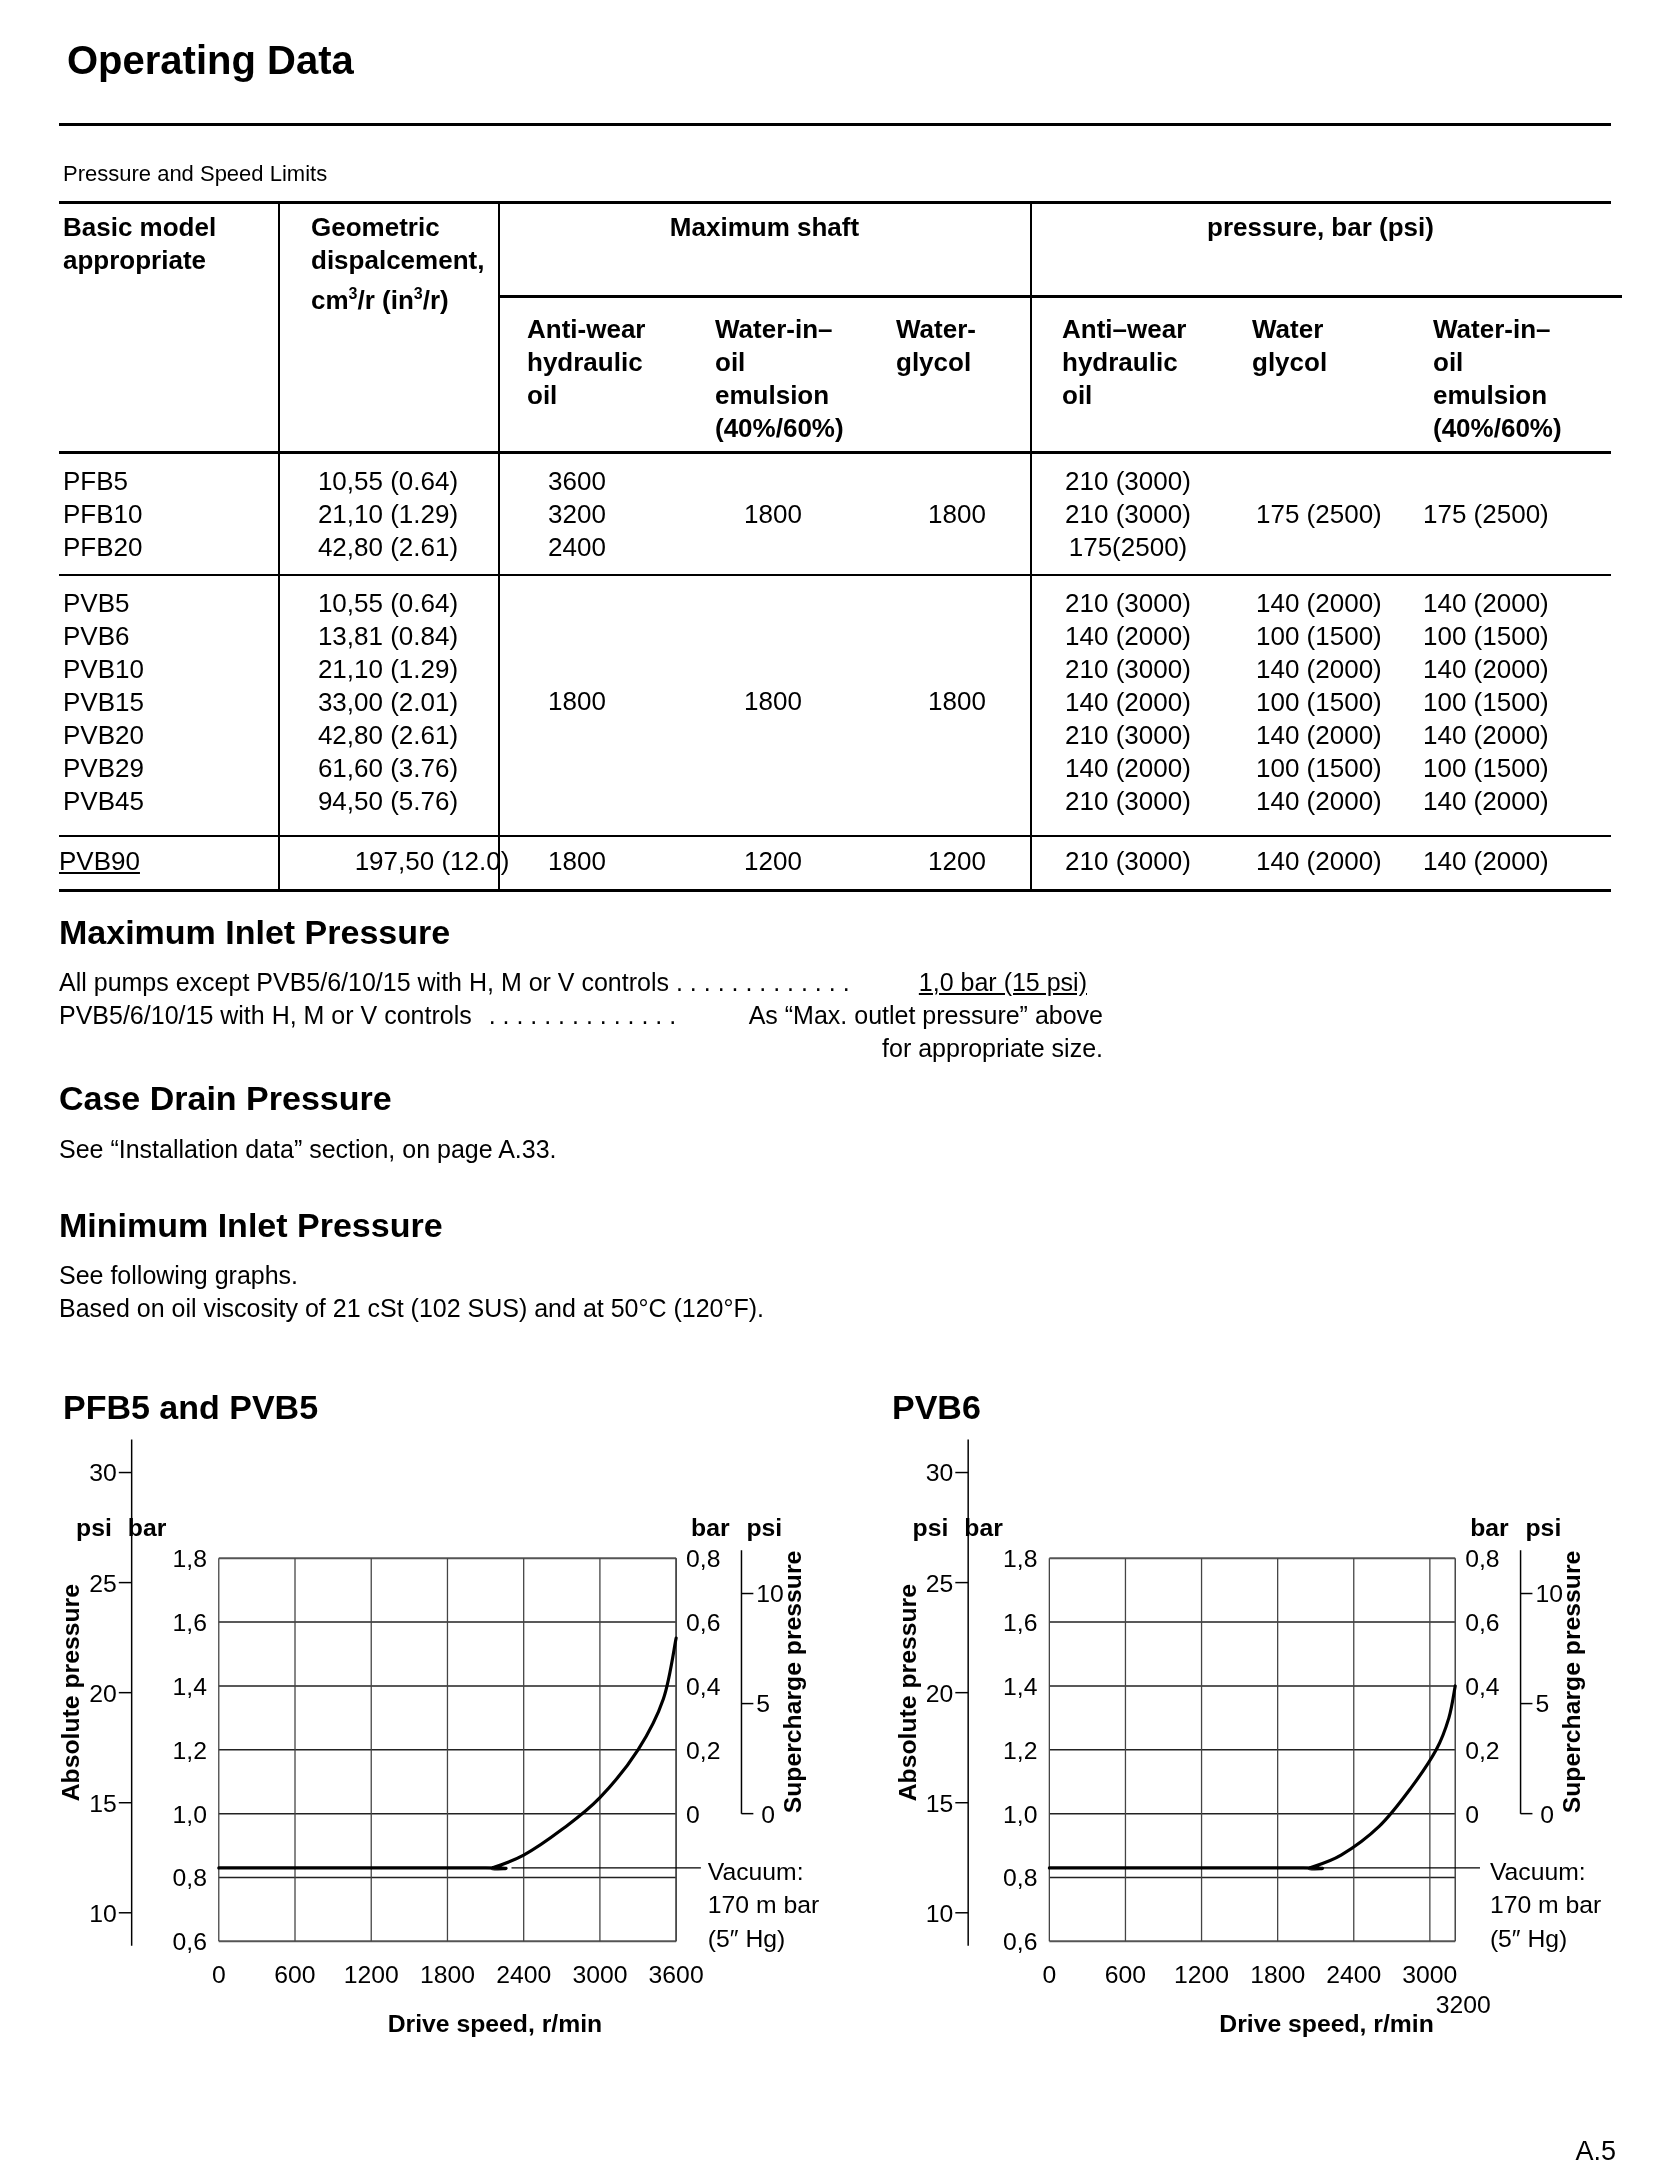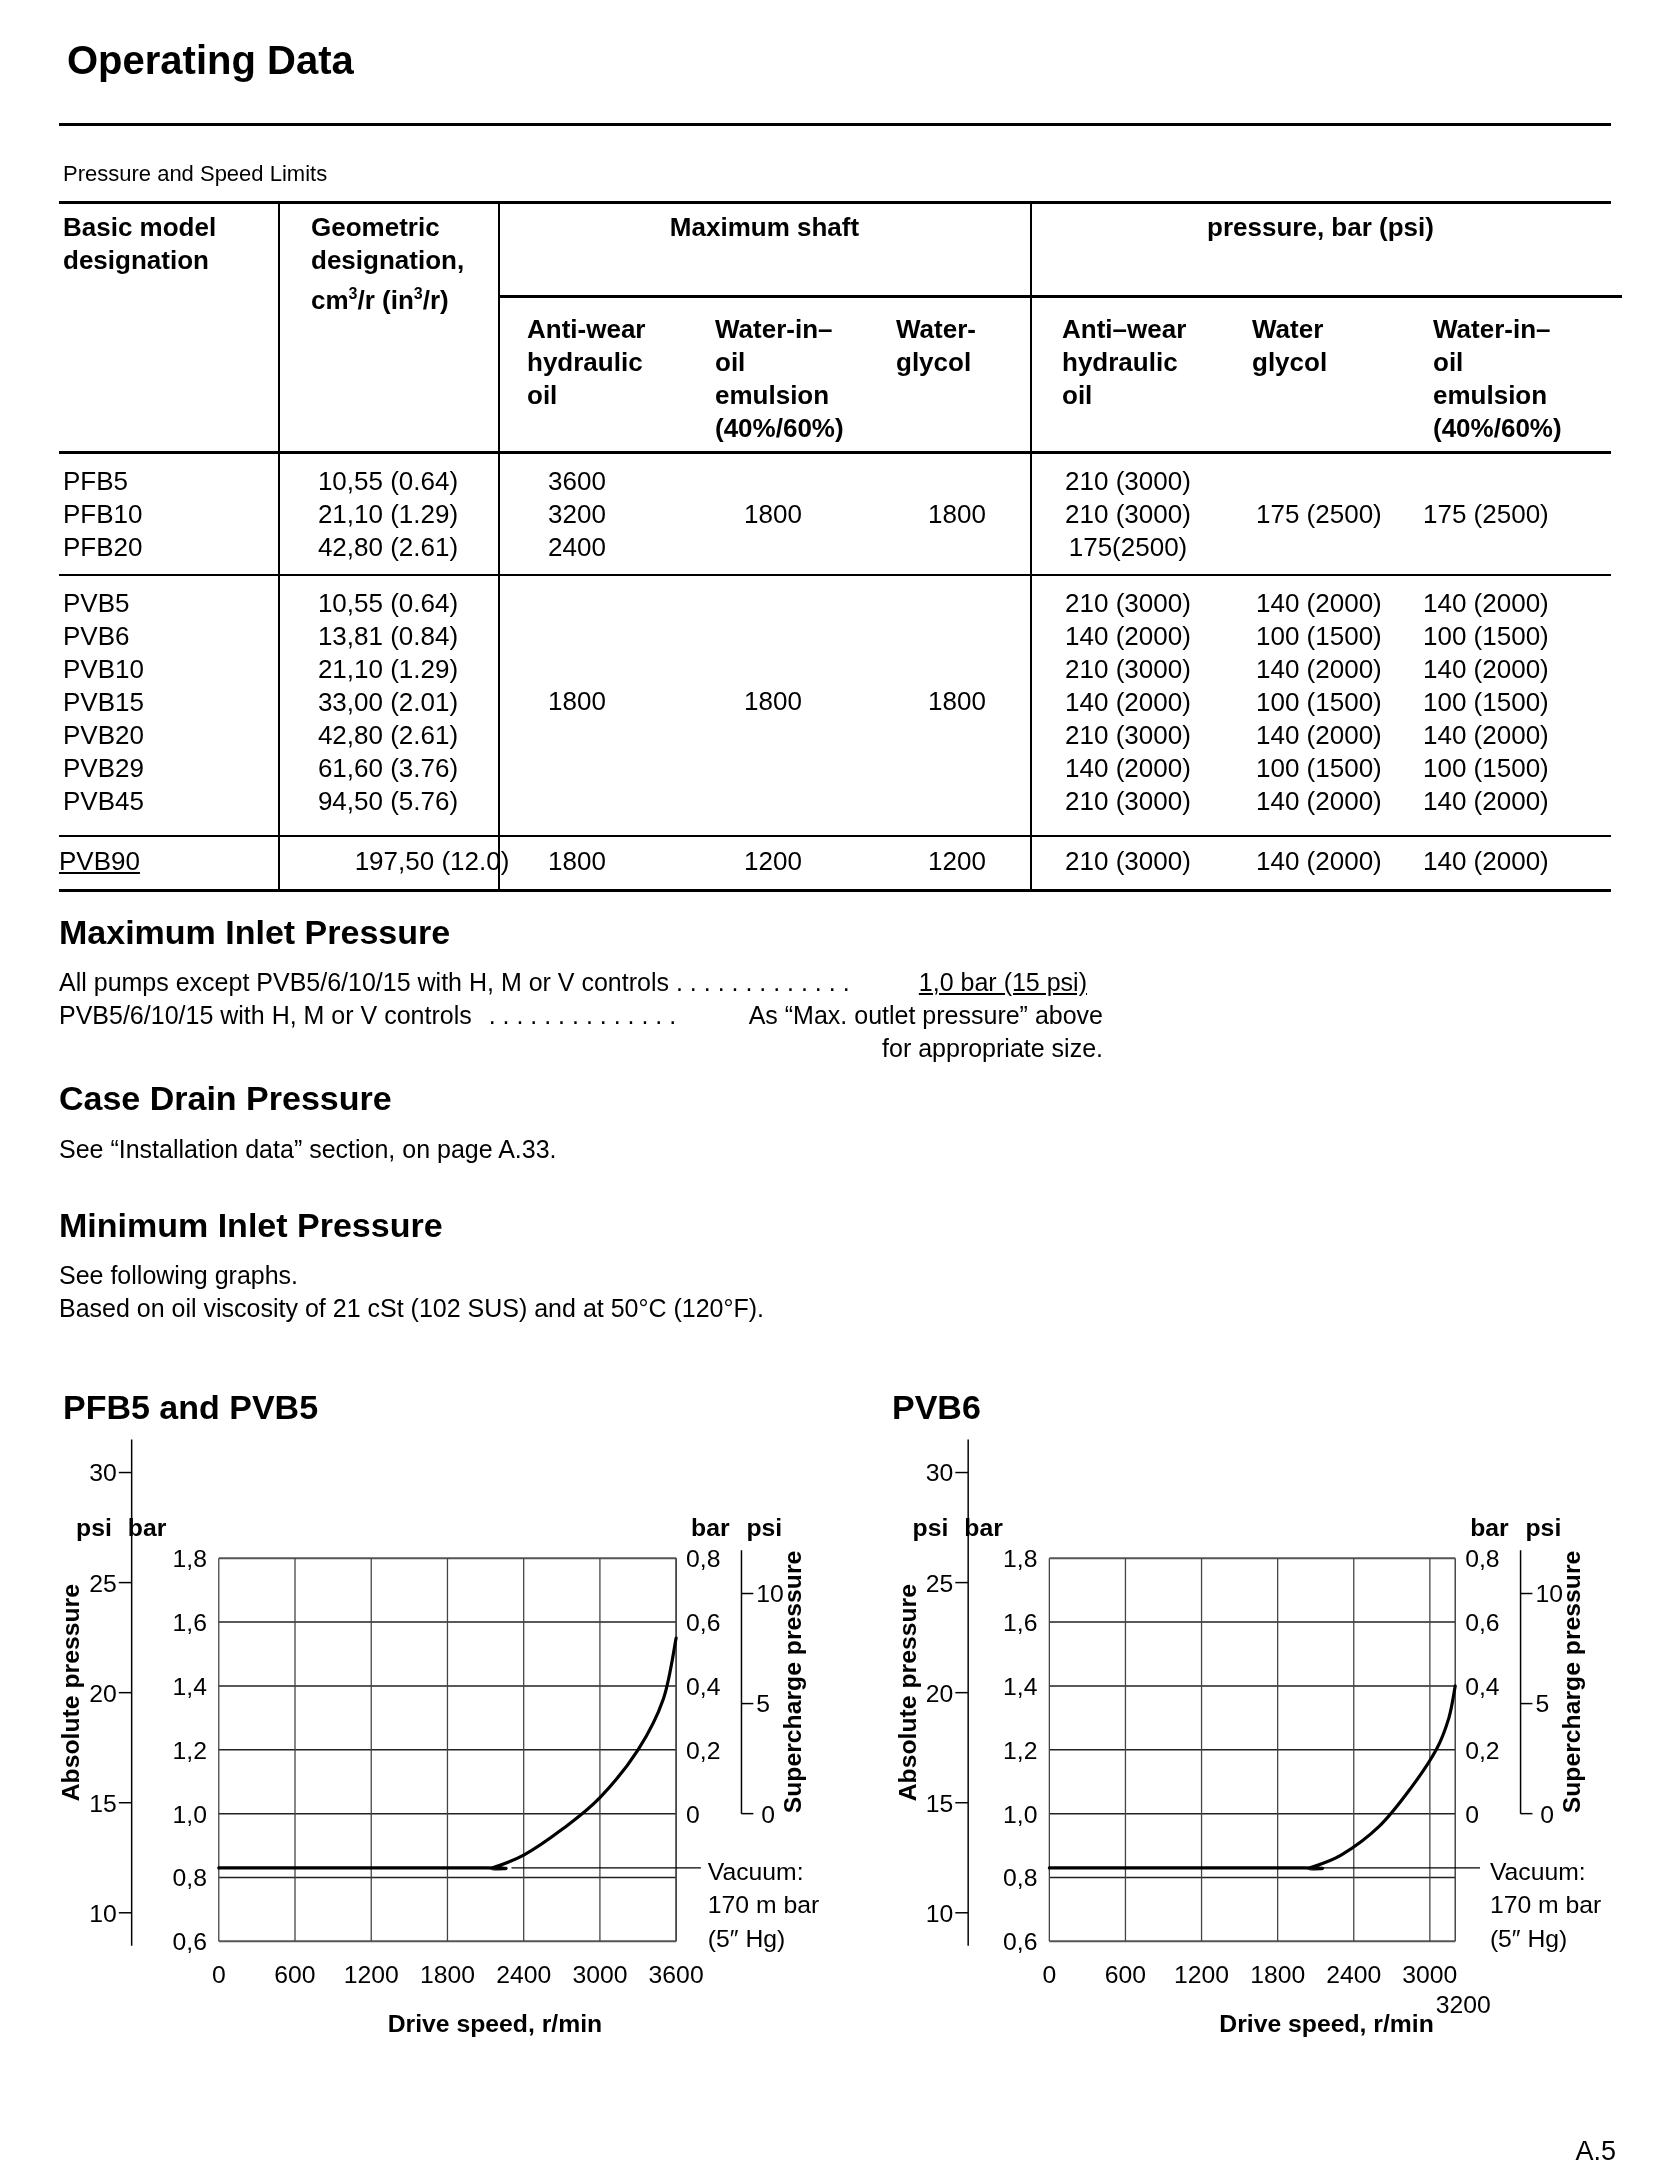--- a/index.html
+++ b/index.html
@@ -39,25 +39,25 @@
   <div class="hline" style="left:0;top:373px;width:1552px;height:2px;"></div>
   <div class="hline" style="left:0;top:634px;width:1552px;height:2px;"></div>
   <div class="hline" style="left:0;top:688px;width:1552px;height:3px;"></div>
 
   <div class="vline" style="left:219px;top:3px;height:685px;"></div>
   <div class="vline" style="left:439px;top:3px;height:685px;"></div>
   <div class="vline" style="left:971px;top:3px;height:685px;"></div>
 
   <div class="cell hdr" style="left:4px;top:10px;">
     <div>Basic model</div>
-    <div>designation</div>
+    <div>appropriate</div>
   </div>
   <div class="cell hdr" style="left:252px;top:10px;">
     <div>Geometric</div>
-    <div>designation,</div>
+    <div>dispalcement,</div>
     <div>cm<sup style="font-size:16px">3</sup>/r (in<sup style="font-size:16px">3</sup>/r)</div>
   </div>
   <div class="cell hdr center" style="left:439px;top:10px;width:533px;">
     <div>Maximum shaft</div>
   </div>
   <div class="cell hdr center" style="left:971px;top:10px;width:581px;">
     <div>pressure, bar (psi)</div>
   </div>
 
   <div class="cell hdr" style="left:468px;top:112px;">

